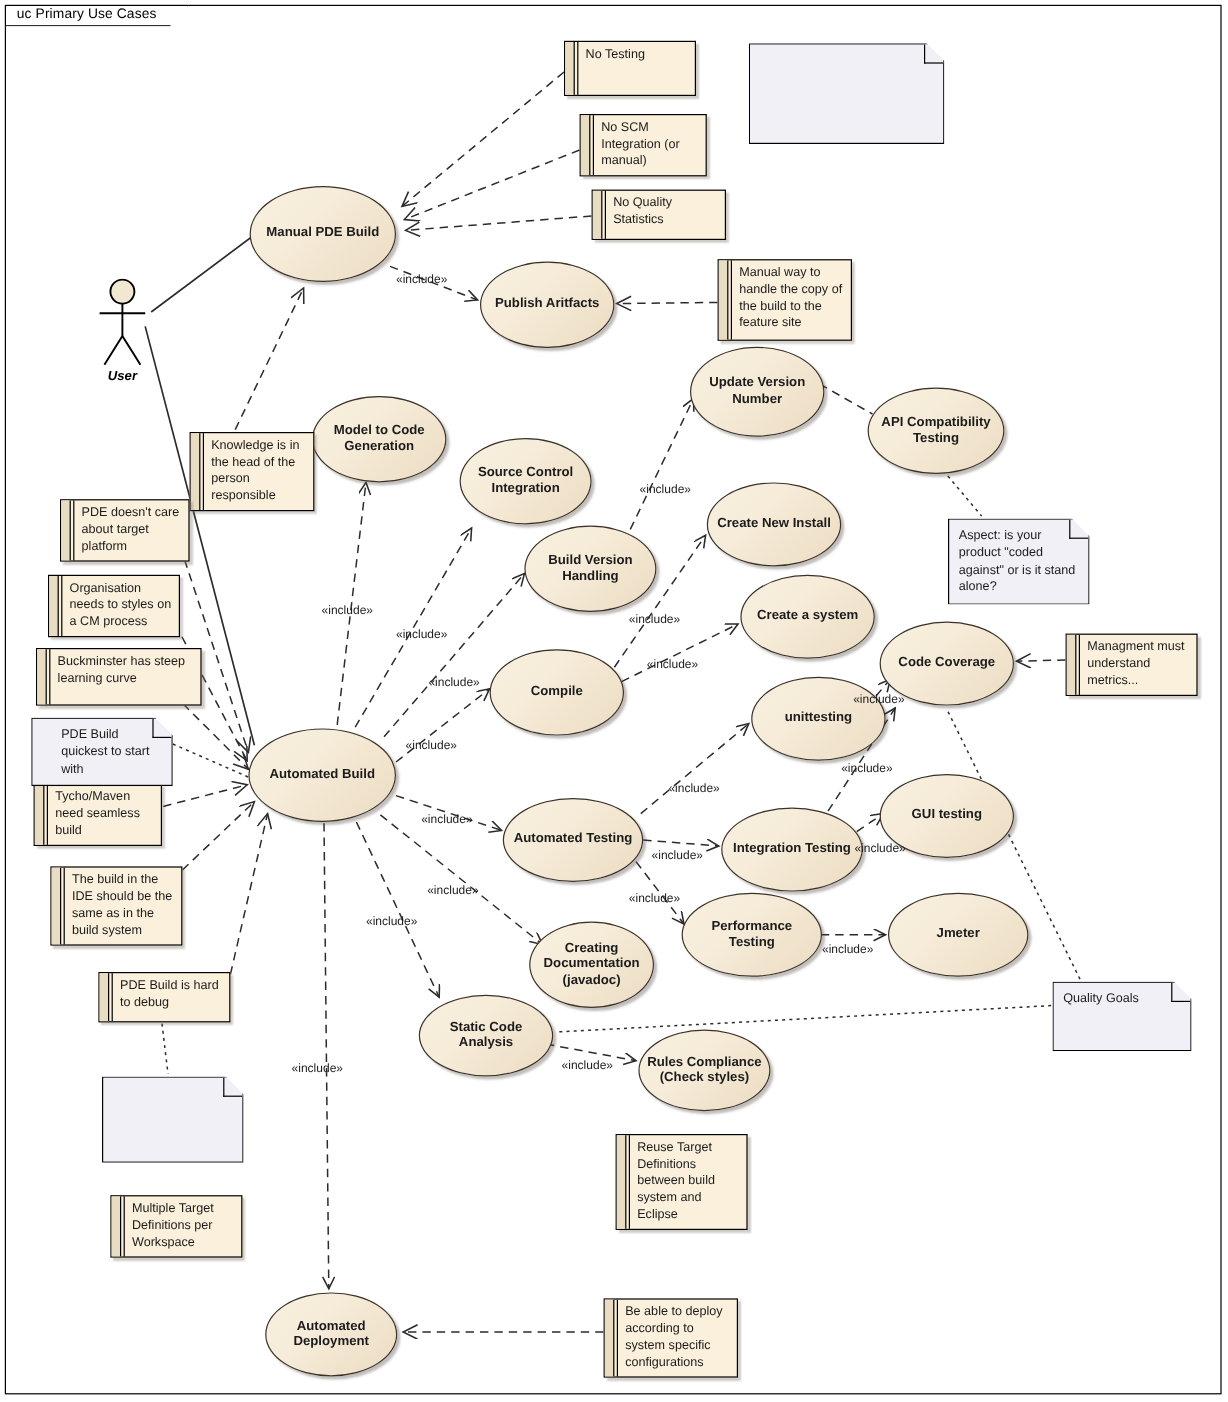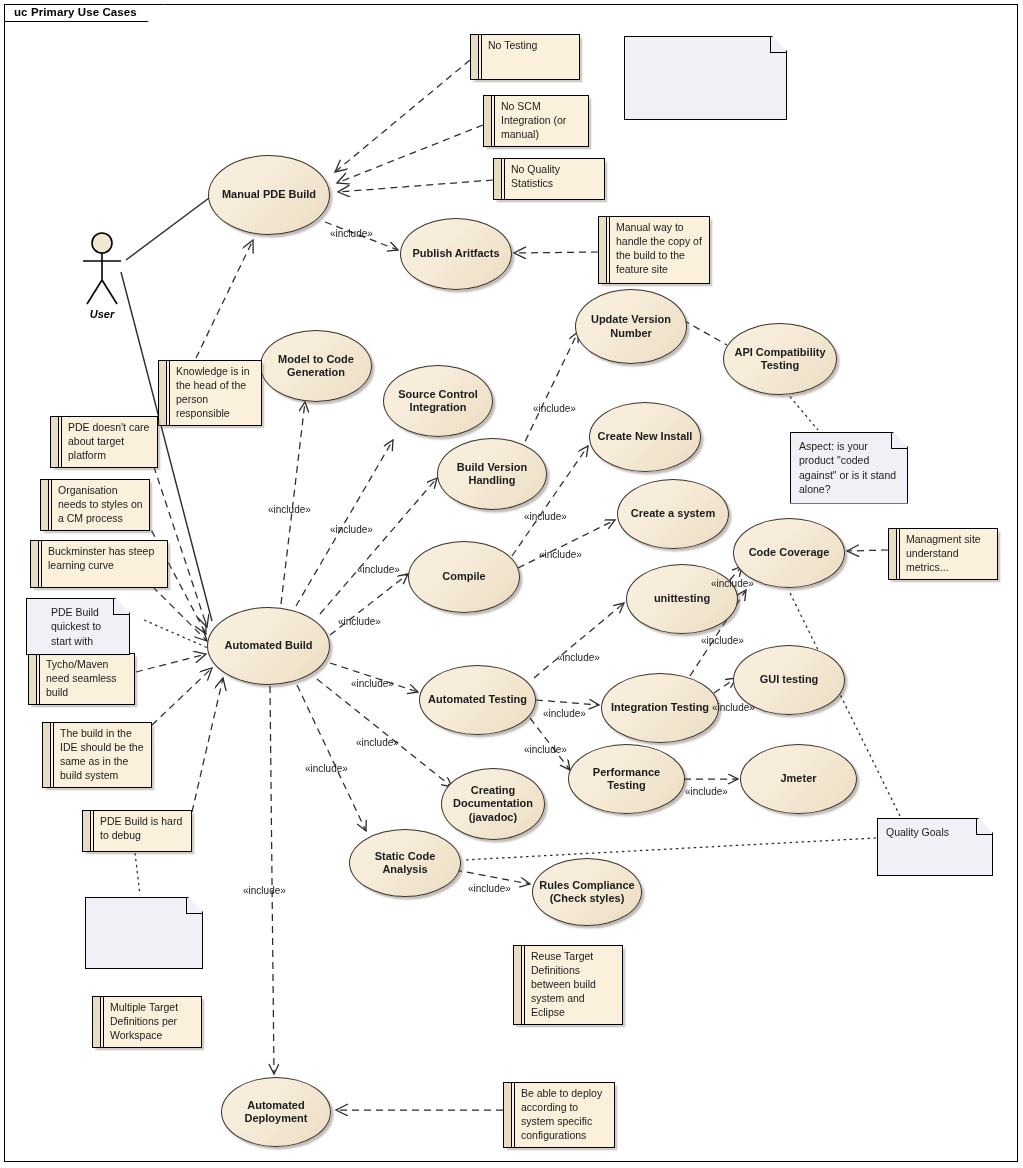--- a/index.html
+++ b/index.html
@@ -5,21 +5,21 @@
   html,body{margin:0;padding:0;background:#fff;}
   body{font-family:"Liberation Sans",sans-serif;}
   #stage{position:relative;width:1023px;height:1168px;background:#fff;overflow:hidden;}
 
   
   #frame{position:absolute;left:4px;top:4px;width:1014px;height:1158px;
          border:1.5px solid #000;box-sizing:border-box;background:#fff;}
   #frame-tab{position:absolute;left:4px;top:4px;height:18px;
         background:#fff;border:1.5px solid #000;border-bottom:1.5px solid #000;
         box-sizing:border-box;padding:1px 26px 1px 9px;
-        font-size:11.5px;font-weight:bold;color:#000;letter-spacing:.1px;
+        font-size:11.5px;font-weight:normal;color:#000;letter-spacing:.1px;
         clip-path:polygon(0 0,100% 0,calc(100% - 16px) 100%,0 100%);}
 
   
   #links{position:absolute;left:0;top:0;width:1023px;height:1168px;pointer-events:none;}
 
   
   .uc{position:absolute;border:1.4px solid #3a3228;border-radius:50%;
       background:linear-gradient(135deg,#f8efdf 0%,#f6ecd9 38%,#ecdcc2 100%);
       box-shadow:2.5px 2.5px 2px rgba(90,80,70,.38);
       display:flex;align-items:center;justify-content:center;text-align:center;
@@ -180,28 +180,28 @@
       <div class="req" style="left: 493px; top: 158px; width: 112px; min-height: 42px;">No Quality Statistics</div>
       <div class="req" style="left: 598px; top: 216px; width: 112px; min-height: 68px;">Manual way to handle the copy of the build to the feature site</div>
       <div class="req" style="left: 158px; top: 360px; width: 104px; min-height: 64px;">Knowledge is in the head of the person responsible</div>
       <div class="req" style="left: 50px; top: 416px; width: 108px; min-height: 48px;">PDE doesn't care about target platform</div>
       <div class="req" style="left: 40px; top: 479px; width: 110px; min-height: 48px;">Organisation needs to styles on a CM process</div>
       <div class="req" style="left: 30px; top: 540px; width: 138px; min-height: 48px;">Buckminster has steep learning curve</div>
       <div class="req" style="left: 28px; top: 653px; width: 107px; min-height: 49px;">Tycho/Maven need seamless build</div>
       <div class="req" style="left: 42px; top: 722px; width: 110px; min-height: 60px;">The build in the IDE should be the same as in the build system</div>
       <div class="req" style="left: 82px; top: 810px; width: 110px; min-height: 42px;">PDE Build is hard to debug</div>
       <div class="req" style="left: 92px; top: 996px; width: 110px; min-height: 46px;">Multiple Target Definitions per Workspace</div>
-      <div class="req" style="left: 888px; top: 528px; width: 110px; min-height: 44px;">Managment site understand metrics...</div>
+      <div class="req" style="left: 888px; top: 528px; width: 110px; min-height: 44px;">Managment must understand metrics...</div>
       <div class="req" style="left: 513px; top: 945px; width: 110px; min-height: 74px;">Reuse Target Definitions between build system and Eclipse</div>
       <div class="req" style="left: 503px; top: 1082px; width: 112px; min-height: 57px;">Be able to deploy according to system specific configurations</div>
     </div>
   <div id="note-layer">
       <div class="note" style="left: 624px; top: 36px; width: 163px; min-height: 84px;"><span class="fold"></span></div>
       <div class="note" style="left: 790px; top: 432px; width: 118px; min-height: 58px;"><span>Aspect:  is your product "coded against" or is it stand alone?</span><span class="fold"></span></div>
-      <div class="note" style="left: 26px; top: 598px; width: 104px; min-height: 44px; padding-left: 24px;"><span>PDE Build quickest to start with</span><span class="fold"></span></div>
+      <div class="note" style="left: 26px; top: 598px; width: 118px; min-height: 44px; padding-left: 24px;"><span>PDE Build quickest to start with</span><span class="fold"></span></div>
       <div class="note" style="left: 85px; top: 897px; width: 118px; min-height: 72px;"><span class="fold"></span></div>
       <div class="note" style="left: 877px; top: 818px; width: 116px; min-height: 58px;"><span>Quality Goals</span><span class="fold"></span></div>
     </div>
   <div id="stl-layer">
       <div class="stl" style="left: 330px; top: 228px;">«include»</div>
       <div class="stl" style="left: 533px; top: 403px;">«include»</div>
       <div class="stl" style="left: 268px; top: 504px;">«include»</div>
       <div class="stl" style="left: 330px; top: 524px;">«include»</div>
       <div class="stl" style="left: 524px; top: 511px;">«include»</div>
       <div class="stl" style="left: 357px; top: 564px;">«include»</div>

